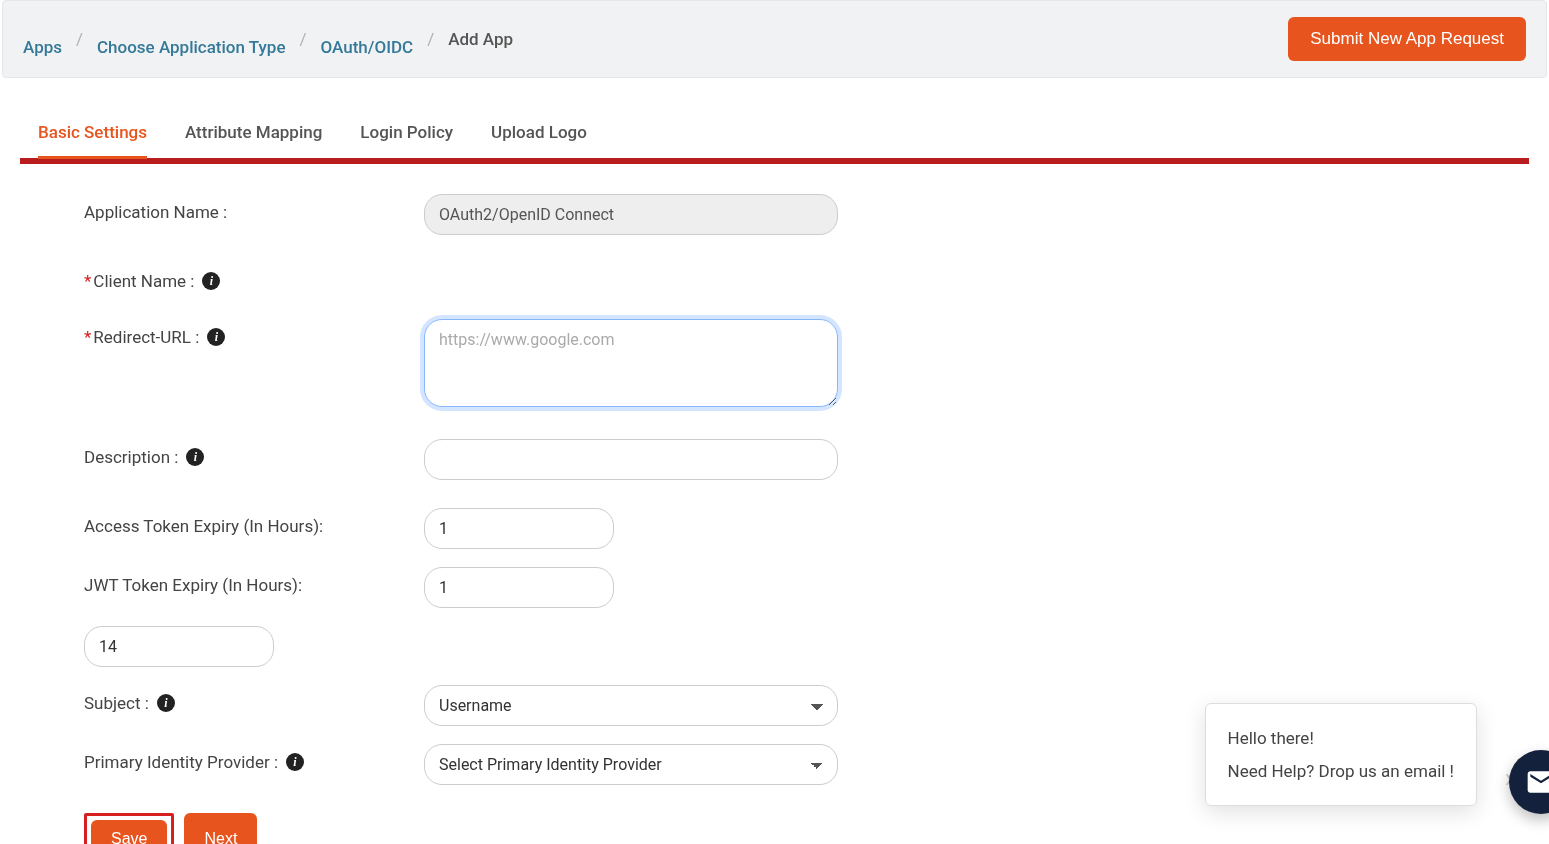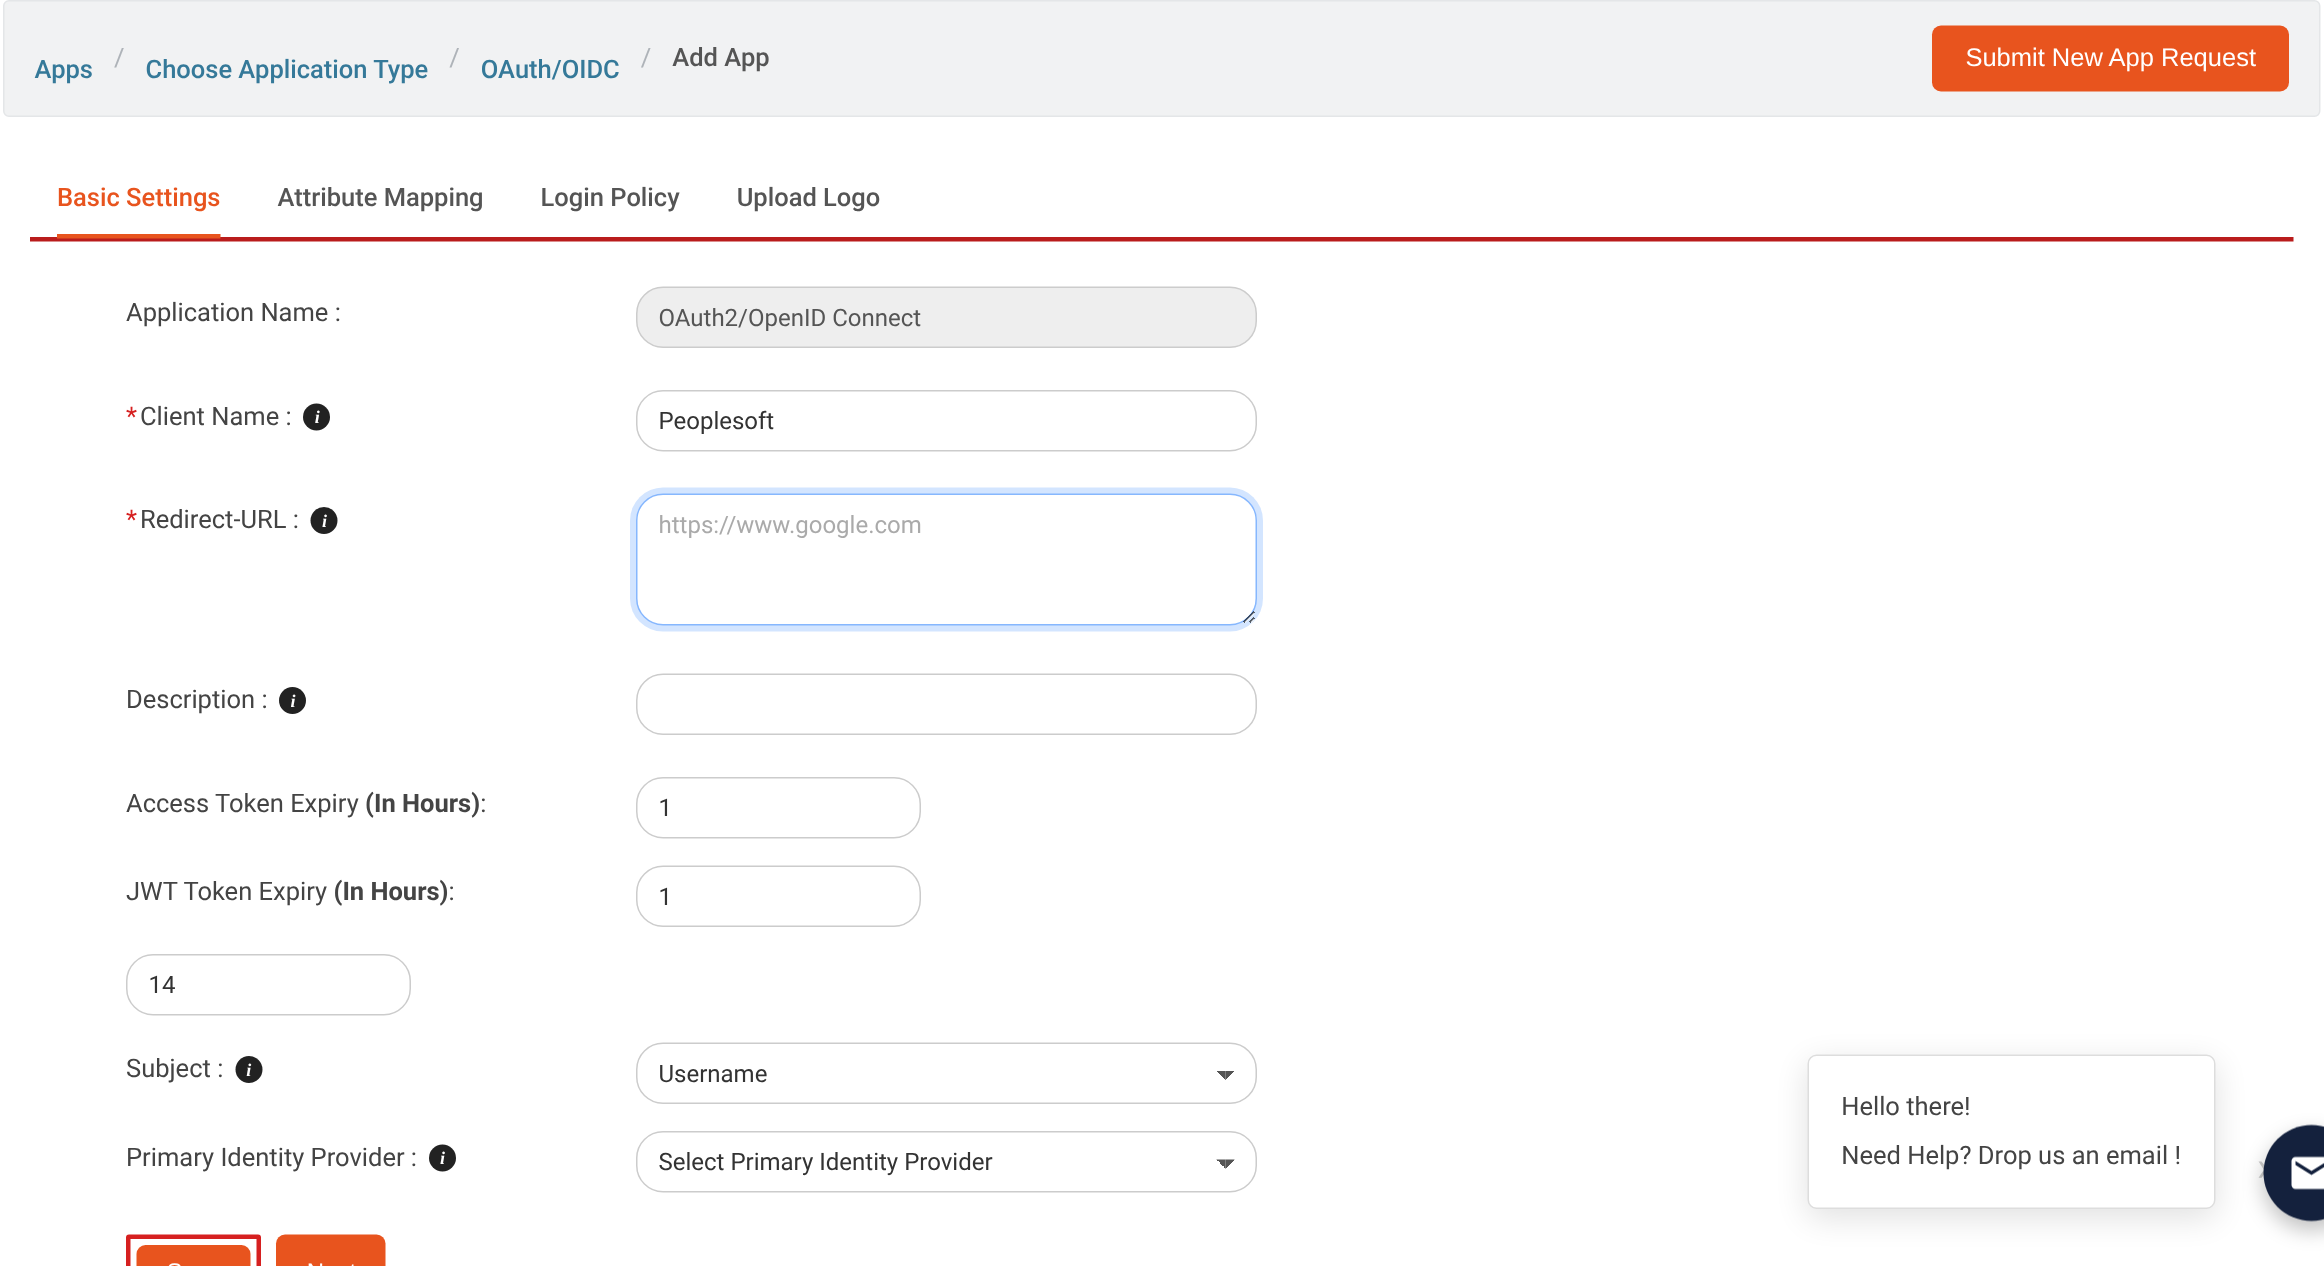--- a/index.html
+++ b/index.html
@@ -49,21 +49,21 @@
   cursor: pointer;
   text-align: center;
 }
 .content {
   padding: 0 20px;
 }
 .tabs {
   display: flex;
   gap: 38px;
   margin-top: 44px;
-  border-bottom: 3px solid #b91c1c;
+  border-bottom: 6px solid #b91c1c;
   padding-left: 18px;
 }
 .tab {
   padding-bottom: 14px;
   font-size: 17px;
   color: #555;
   cursor: pointer;
   font-weight: 500;
   border-bottom: 3px solid transparent;
   margin-bottom: -1px;
@@ -85,21 +85,21 @@
   width: 340px;
   padding-top: 8px;
   font-size: 17px;
   color: #444;
   display: flex;
   align-items: center;
   gap: 6px;
   flex-wrap: wrap;
 }
 .form-label .req { color: #d62020; margin-right: -4px; }
-.form-label .bold { font-weight: 700; }
+.form-label .bold { font-weight: 400; }
 .info-icon {
   display: inline-flex;
   width: 18px;
   height: 18px;
   background: #222;
   color: #fff;
   border-radius: 50%;
   font-size: 12px;
   font-weight: 700;
   font-style: italic;
@@ -235,23 +235,20 @@
         <div class="readonly-box">OAuth2/OpenID Connect</div>
       </div>
     </div>
 
     <div class="form-row">
       <div class="form-label">
         <span class="req">*</span>
           <span>Client Name :</span>
         <span class="info-icon">i</span>
       </div>
-      <div class="form-control">
-        <input type="text" value="Peoplesoft" style="">
-      </div>
     </div>
 
     <div class="form-row">
       <div class="form-label">
         <span class="req">*</span>
           <span>Redirect-URL :</span>
         <span class="info-icon">i</span>
       </div>
       <div class="form-control">
         <textarea class="focused" style="color: rgb(170, 170, 170);">https://www.google.com</textarea>

